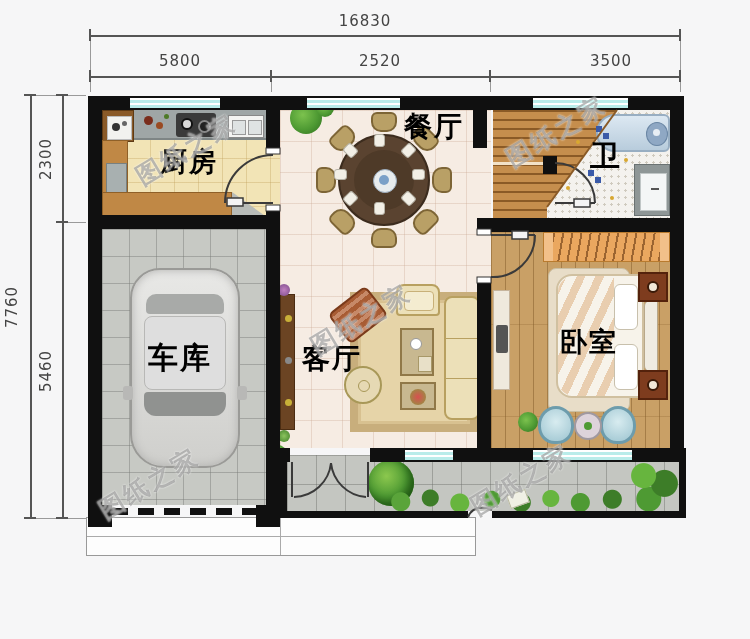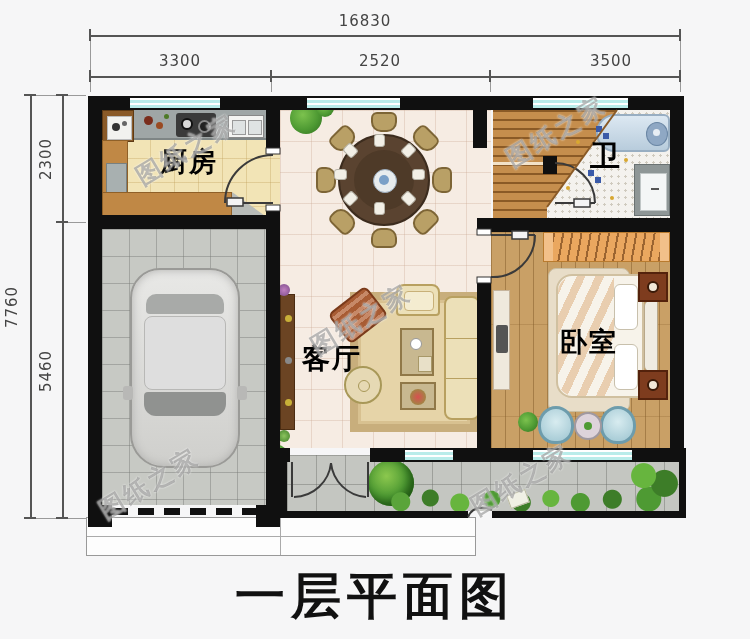--- a/index.html
+++ b/index.html
@@ -68,21 +68,21 @@
 </head>
 <body>
 
 <div id="stage">
 
   <div>
     <div class="dimt" style="left:315px;top:12px;width:100px;">16830</div>
     <div class="hline" style="left:90px;top:35px;width:590px;"></div>
     <div class="tkv" style="left:89px;top:29px;"></div>
     <div class="tkv" style="left:679px;top:29px;"></div>
-    <div class="dimt" style="left:140px;top:52px;width:80px;">3300</div>
+    <div class="dimt" style="left:140px;top:52px;width:80px;">5800</div>
     <div class="dimt" style="left:340px;top:52px;width:80px;">2520</div>
     <div class="dimt" style="left:571px;top:52px;width:80px;">3500</div>
     <div class="hline" style="left:90px;top:76px;width:590px;"></div>
     <div class="tkv" style="left:89px;top:70px;"></div>
     <div class="tkv" style="left:270px;top:70px;"></div>
     <div class="tkv" style="left:489px;top:70px;"></div>
     <div class="tkv" style="left:679px;top:70px;"></div>
     <div class="ext" style="left:90px;top:38px;width:1px;height:54px;"></div>
     <div class="ext" style="left:271px;top:79px;width:1px;height:13px;"></div>
     <div class="ext" style="left:490px;top:79px;width:1px;height:13px;"></div>
@@ -335,24 +335,25 @@
 
     <g fill="#ffffff" stroke="#333" stroke-width="1">
       <rect x="266" y="148" width="14" height="6"></rect>
       <rect x="266" y="205" width="14" height="6"></rect>
       <rect x="477" y="229" width="14" height="6"></rect>
       <rect x="477" y="277" width="14" height="6"></rect>
     </g>
   </svg>
 
   <div class="rlabel" style="left:160px;top:144px;font-size:27px;">厨房</div>
+  <div class="rlabel" style="left:404px;top:108px;font-size:28px;">餐厅</div>
   <div class="rlabel" style="left:590px;top:136px;font-size:30px;">卫</div>
+  <div class="rlabel" style="left:148px;top:338px;font-size:30px;">车库</div>
   <div class="rlabel" style="left:302px;top:340px;font-size:28px;">客厅</div>
   <div class="rlabel" style="left:560px;top:324px;font-size:27px;">卧室</div>
 
   <div class="wm" style="left:130px;top:133px;">图纸之家</div>
   <div class="wm" style="left:500px;top:115px;">图纸之家</div>
   <div class="wm" style="left:305px;top:303px;">图纸之家</div>
   <div class="wm" style="left:93px;top:467px;">图纸之家</div>
   <div class="wm" style="left:465px;top:463px;">图纸之家</div>
 
-  <div id="title">一层平面图</div>
 </div>
 
 </body></html>

